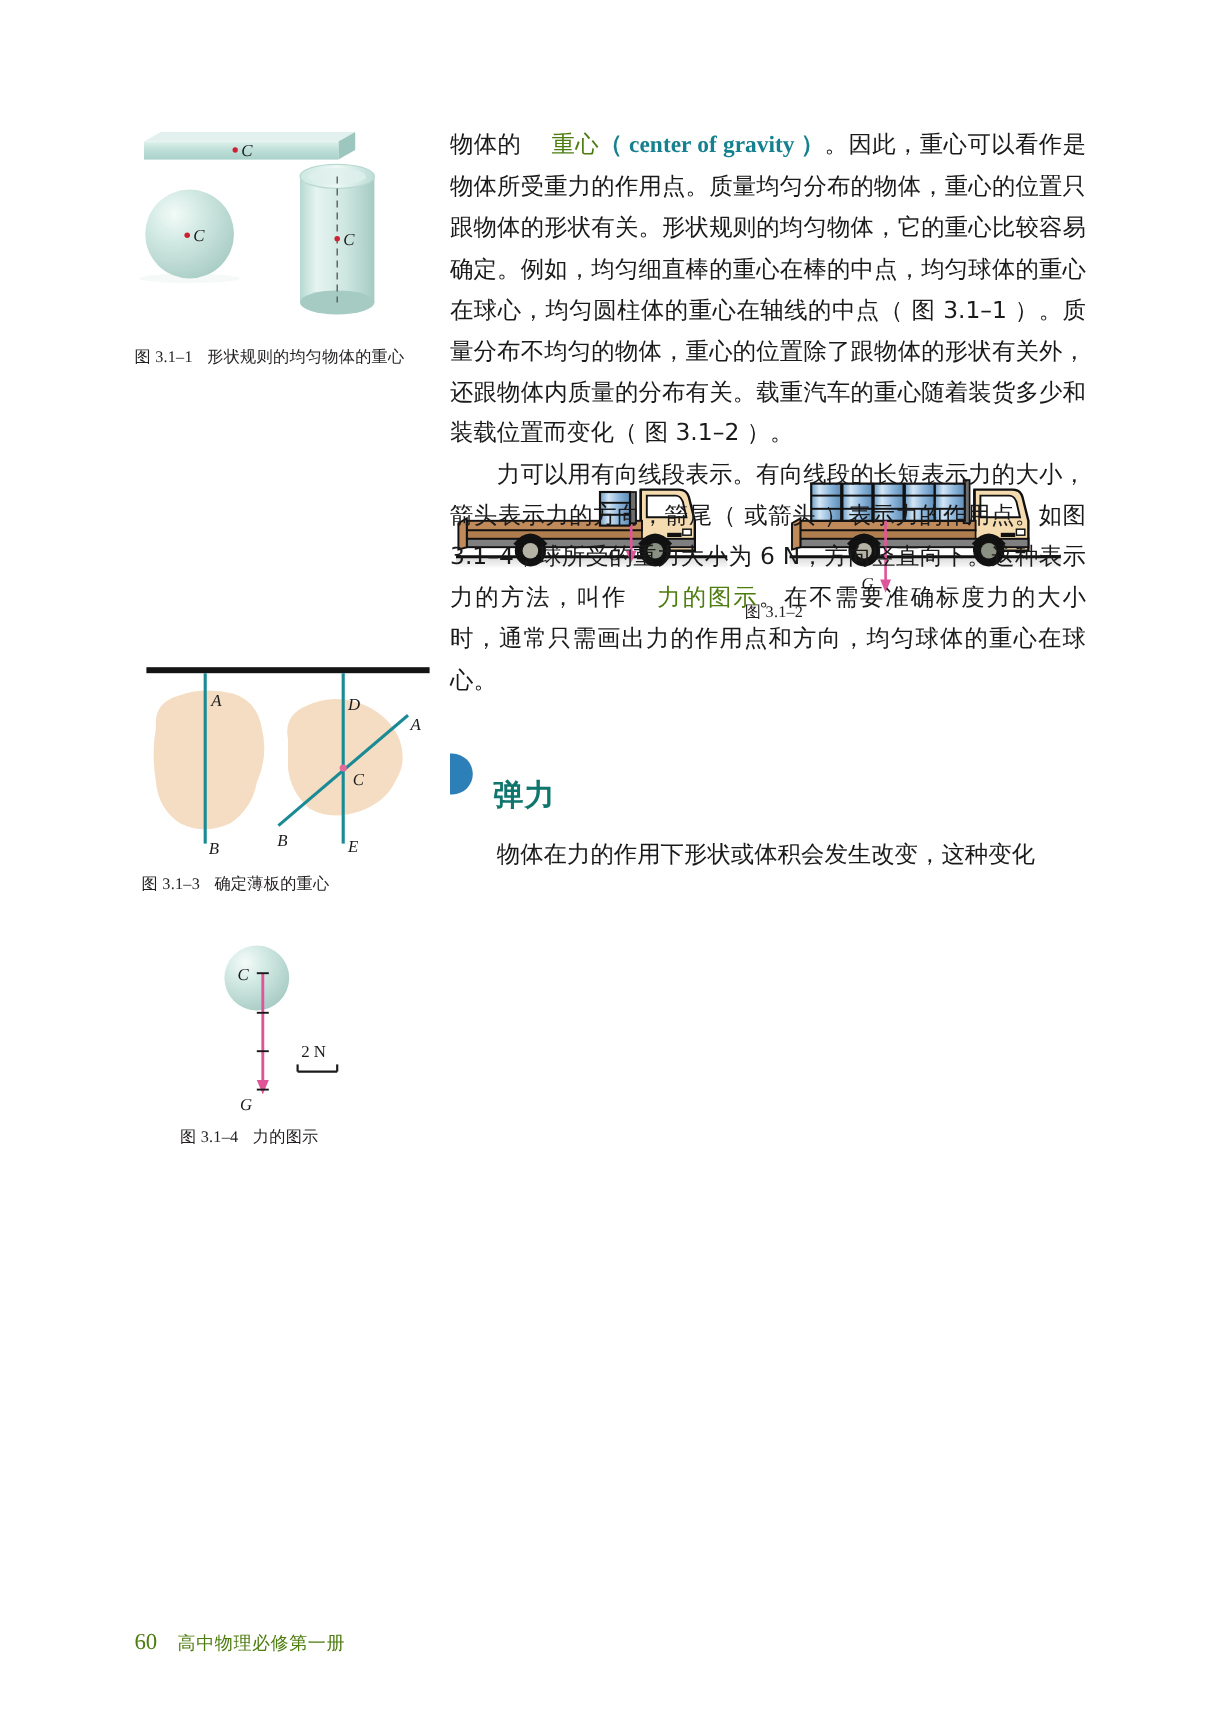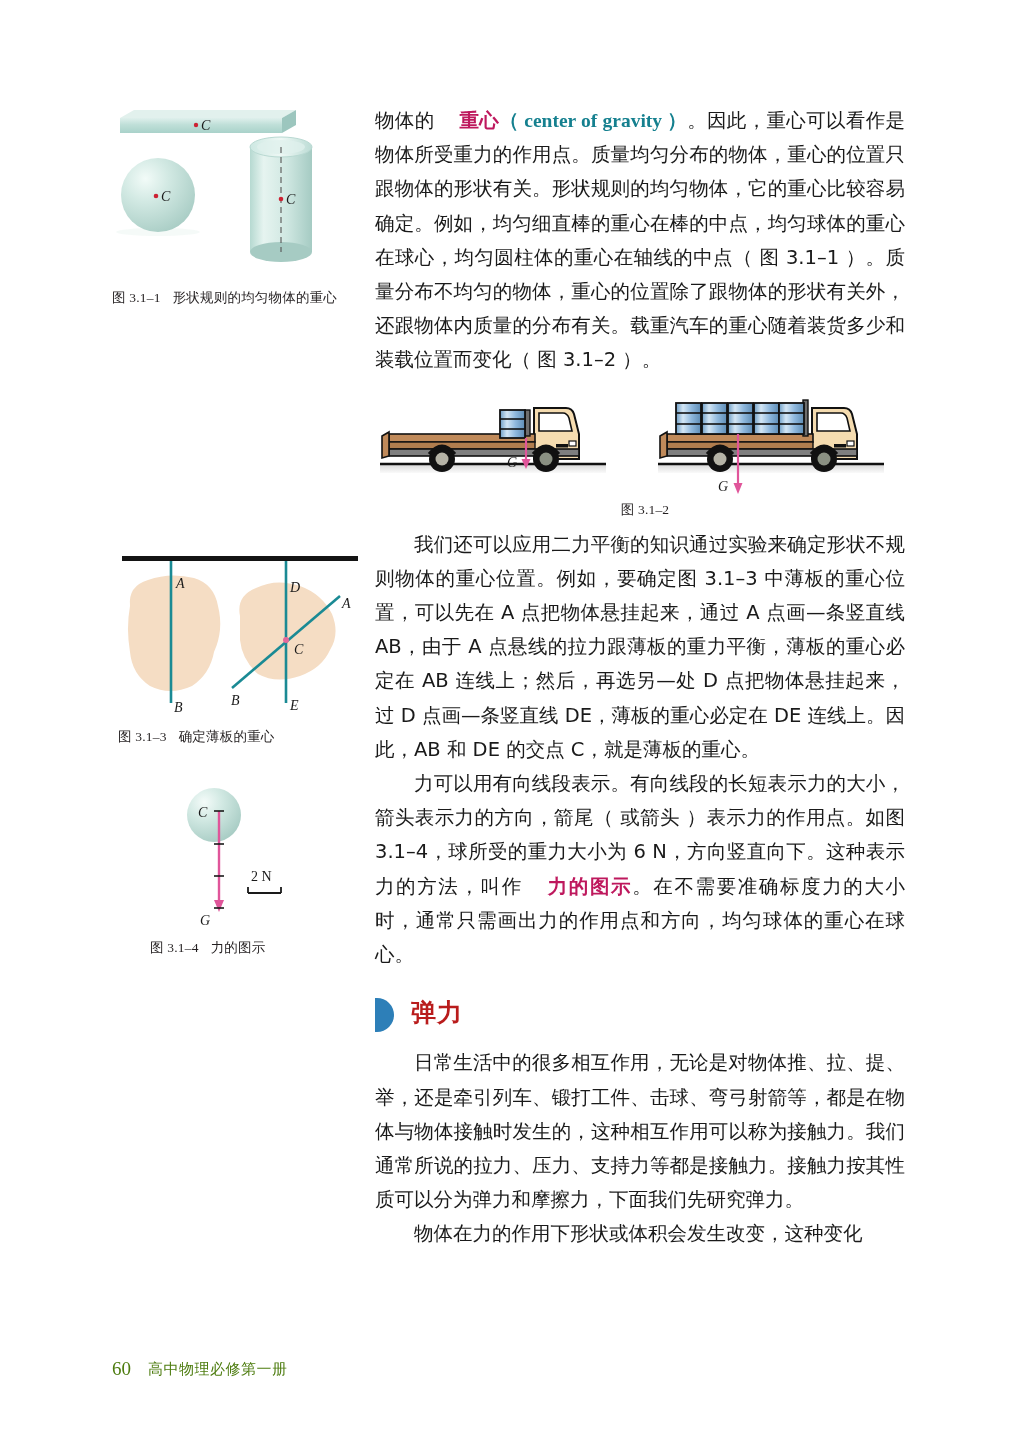--- a/index.html
+++ b/index.html
@@ -22,38 +22,39 @@
 
   
   .right-col{
     position:absolute;left:375px;top:104px;width:530px;
     font-size:19.5px;line-height:34.2px;color:#1a1a1a;
     text-align:justify;text-justify:inter-ideograph;
     font-family:"DejaVu Sans","Liberation Sans",sans-serif;
   }
   .right-col p{margin:0;}
   .indent{text-indent:2em;}
-  .accent{color:#be185d;font-weight:bold;margin-left:25px;}
+  .accent{color:#4d7c0f;font-weight:normal;margin-left:25px;}
   .accent-en{color:#15808f;font-family:"Liberation Serif",serif;font-weight:bold;}
 
   
   .sec-head{
     display:flex;align-items:center;gap:17px;
     margin:26px 0 14px 0;
   }
   .sec-marker{
     width:19px;height:34px;
     background:#2d7fb8;
     border-radius:0 17px 17px 0;
     flex:none;
   }
   .sec-title{
-    font-size:25px;font-weight:bold;color:#b91c1c;
-    font-family:Liberation Mono, monospace;
+    font-size:25px;font-weight:bold;color:#0f766e;
+    font-family:Liberation Serif, serif;
     letter-spacing:1px;
+    margin-top:37px;
   }
 
   
   .footer{
     position:absolute;left:112px;top:1334px;
     display:flex;align-items:center;gap:17px;
     color:#4d7c0f;
     margin-top:24px;
   }
   .footer .pg{font-size:19px;font-family:"Liberation Serif",serif;}
@@ -325,30 +326,28 @@
   </div>
 
   <div id="fig314-cap" class="fig-caption">
     <span class="num">图 3.1–4</span><span class="gap"></span><span>力的图示</span>
   </div>
 
   <div class="right-col">
 
     <p><span>物体的</span><span class="accent">重心</span><span class="accent-en">（ center of gravity ）</span><span>。因此，重心可以看作是物体所受重力的作用点。质量均匀分布的物体，重心的位置只跟物体的形状有关。形状规则的均匀物体，它的重心比较容易确定。例如，均匀细直棒的重心在棒的中点，均匀球体的重心在球心，均匀圆柱体的重心在轴线的中点（ 图 3.1–1 ）。质量分布不均匀的物体，重心的位置除了跟物体的形状有关外，还跟物体内质量的分布有关。载重汽车的重心随着装货多少和装载位置而变化（ 图 3.1–2 ）。</span></p>
 
-    <p class="indent" style="margin-top:150px">我们还可以应用二力平衡的知识通过实验来确定形状不规则物体的重心位置。例如，要确定图 3.1–3 中薄板的重心位置，可以先在 A 点把物体悬挂起来，通过 A 点画—条竖直线 AB，由于 A 点悬线的拉力跟薄板的重力平衡，薄板的重心必定在 AB 连线上；然后，再选另—处 D 点把物体悬挂起来，过 D 点画—条竖直线 DE，薄板的重心必定在 DE 连线上。因此，AB 和 DE 的交点 C，就是薄板的重心。</p>
 
     <p class="indent"><span>力可以用有向线段表示。有向线段的长短表示力的大小，箭头表示力的方向，箭尾（ 或箭头 ）表示力的作用点。如图 3.1–4，球所受的重力大小为 6 N，方向竖直向下。这种表示力的方法，叫作</span><span class="accent">力的图示</span><span>。在不需要准确标度力的大小时，通常只需画出力的作用点和方向，均匀球体的重心在球心。</span></p>
 
     <div class="sec-head">
       <div class="sec-marker"></div>
       <div class="sec-title">弹力</div>
     </div>
 
-    <p class="indent">日常生活中的很多相互作用，无论是对物体推、拉、提、举，还是牵引列车、锻打工件、击球、弯弓射箭等，都是在物体与物体接触时发生的，这种相互作用可以称为接触力。我们通常所说的拉力、压力、支持力等都是接触力。接触力按其性质可以分为弹力和摩擦力，下面我们先研究弹力。</p>
 
     <p class="indent">物体在力的作用下形状或体积会发生改变，这种变化</p>
   </div>
 
   <div class="footer">
     <span class="pg">60</span>
     <span class="bk">高中物理必修第一册</span>
   </div>
 
 </div>

